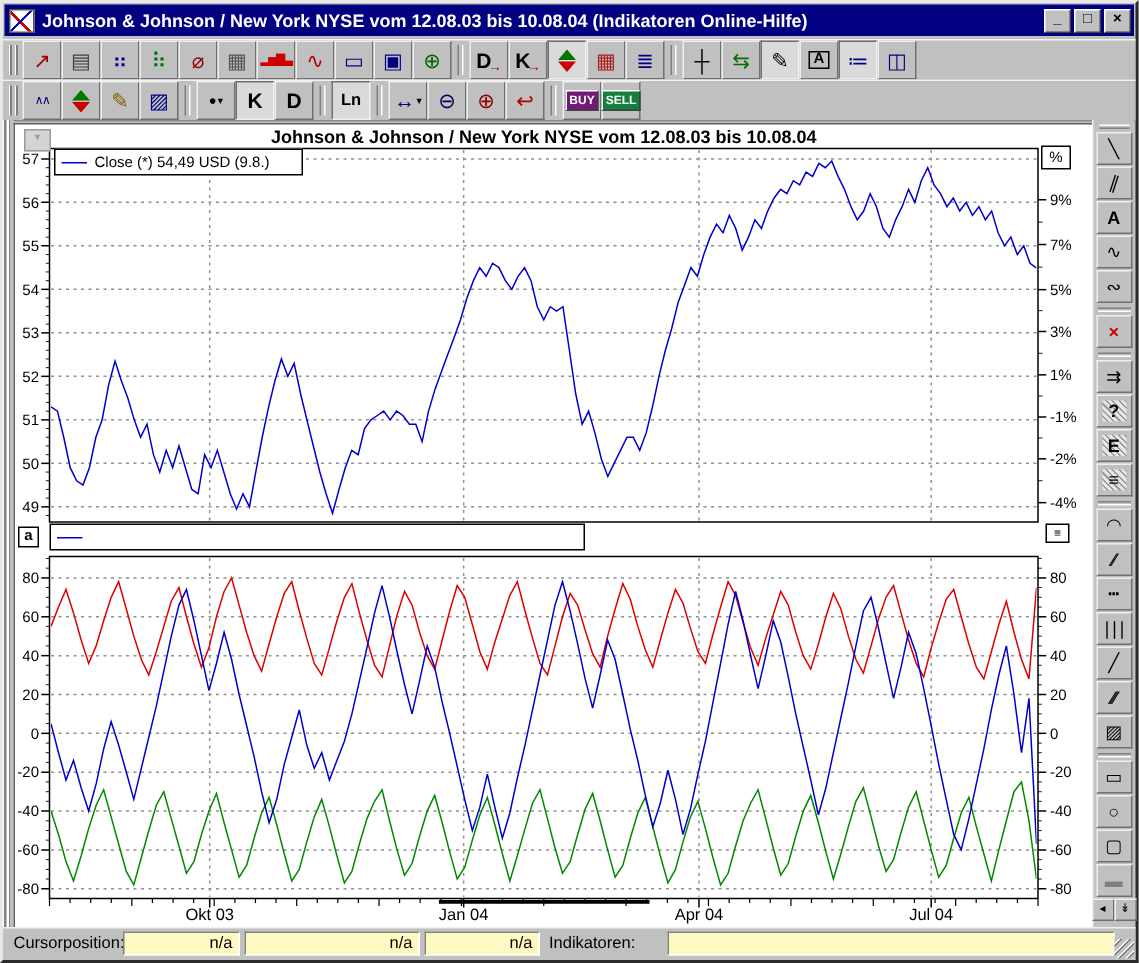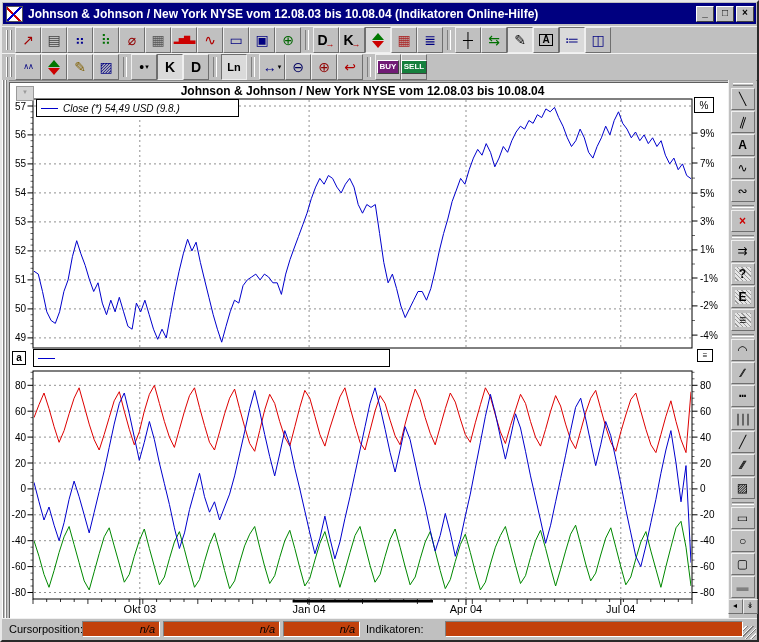--- a/index.html
+++ b/index.html
@@ -45,21 +45,21 @@
   .left-gutter{position:absolute;left:0;top:78px;width:7px;height:540px;background:#c0c0c0;
     background-image:repeating-linear-gradient(90deg,#fff 0 1px,#808080 1px 2px,#c0c0c0 2px 3px);background-size:6px 100%;background-repeat:no-repeat;}
   .canvas{position:absolute;left:7px;top:80px;width:722px;height:538px;background:#fff;box-sizing:border-box;
     border:1px solid;border-color:#5f5f5f #fdfdfd #fdfdfd #5f5f5f;overflow:hidden;}
   .canvas svg{position:absolute;left:0;top:0;}
   .chart-title{position:absolute;left:23px;width:659px;top:1px;text-align:center;font-size:12px;font-weight:bold;white-space:nowrap;}
   .collapse-btn{position:absolute;left:6px;top:3px;width:16px;height:13px;background:#d4d4d4;
     border:1px solid #9a9a9a;color:#9a9a9a;font-size:6px;text-align:center;line-height:11px;}
   .legend{position:absolute;border:1px solid #000;background:#fff;display:flex;align-items:center;
     font-size:10px;padding:0 4px;white-space:nowrap;box-sizing:border-box;}
-  #legend1{left:26px;top:16px;width:203px;height:18px;font-style:italic;}
+  #legend1{left:26px;top:16px;width:166px;height:18px;}
   #legend2{left:23px;top:266px;width:357px;height:18px;}
   .line-sample{width:17px;height:0;border-top:1px solid #0000cc;margin-right:5px;flex:none;}
   .pct-box{position:absolute;left:684px;top:14px;width:20px;height:16px;border:1px solid #000;background:#fff;
     font-size:10px;text-align:center;line-height:15px;box-sizing:border-box;}
   .a-btn{position:absolute;left:2px;top:268px;width:14px;height:14px;border:1px solid #000;background:#fff;
     font-size:10px;font-weight:bold;text-align:center;line-height:12px;box-sizing:border-box;}
   .corner-btn{position:absolute;left:687px;top:266px;width:16px;height:13px;border:1px solid #000;background:#fff;
     font-size:8px;line-height:11px;text-align:center;box-sizing:border-box;}
   
   .right-tools{position:absolute;right:1px;top:78px;width:28px;height:540px;background:#c0c0c0;
@@ -69,21 +69,21 @@
     border:1px solid;border-color:#efefef #6f6f6f #6f6f6f #efefef;background:#c0c0c0;margin-bottom:1px;}
   .rt-btn .tb-glyph{font-size:12px;}
   .rt-sep{width:22px;height:4px;border-top:1px solid #808080;border-bottom:1px solid #fff;margin:2px 0;}
   .rt-mini{margin-top:auto;display:flex;margin-bottom:6px;}
   .rt-mini .mini{width:13px;height:13px;font-size:8px;line-height:11px;text-align:center;background:#c0c0c0;
     border:1px solid;border-color:#efefef #6f6f6f #6f6f6f #efefef;}
   
   .statusbar{position:absolute;left:0;right:0;bottom:0;height:21px;background:#c0c0c0;border-top:1px solid #f0f0f0;font-size:11px;}
   .slabel{position:absolute;top:4px;}
   .sfield{position:absolute;top:2px;height:16px;border:1px solid;border-color:#808080 #fff #fff #808080;
-    background:#c2410c;text-align:right;padding:1px 4px 0 2px;font-size:11px;box-sizing:border-box;font-style:italic;}
+    background:#fef9c3;text-align:right;padding:1px 4px 0 2px;font-size:11px;box-sizing:border-box;}
   .grip{position:absolute;right:1px;bottom:1px;width:13px;height:13px;
     background:repeating-linear-gradient(135deg,#c0c0c0 0 2px,#f5f5f5 2px 3px,#7d7d7d 3px 4px);}
 </style>
 </head>
 <body>
 
 <div class="window">
   <div class="titlebar">
     <div class="app-icon"></div>
     <span class="title-text">Johnson &amp; Johnson / New York NYSE vom 12.08.03 bis 10.08.04 (Indikatoren Online-Hilfe)</span>

